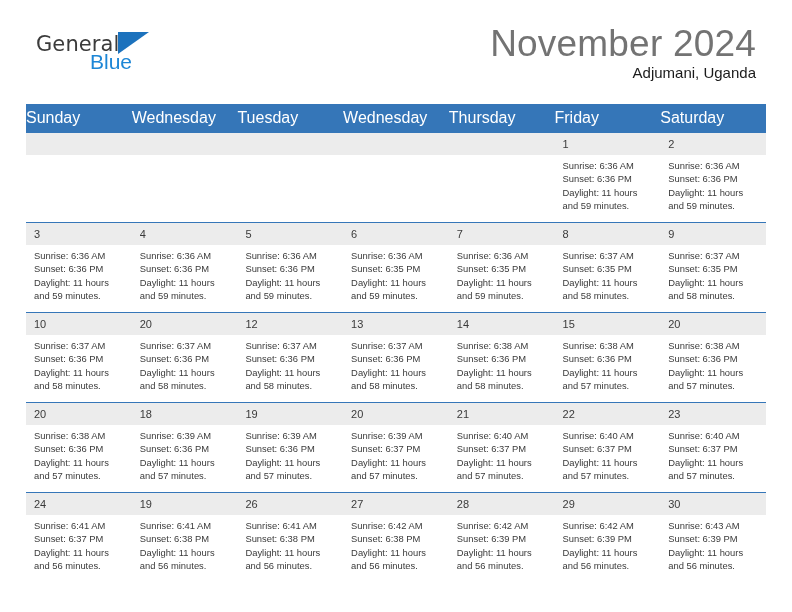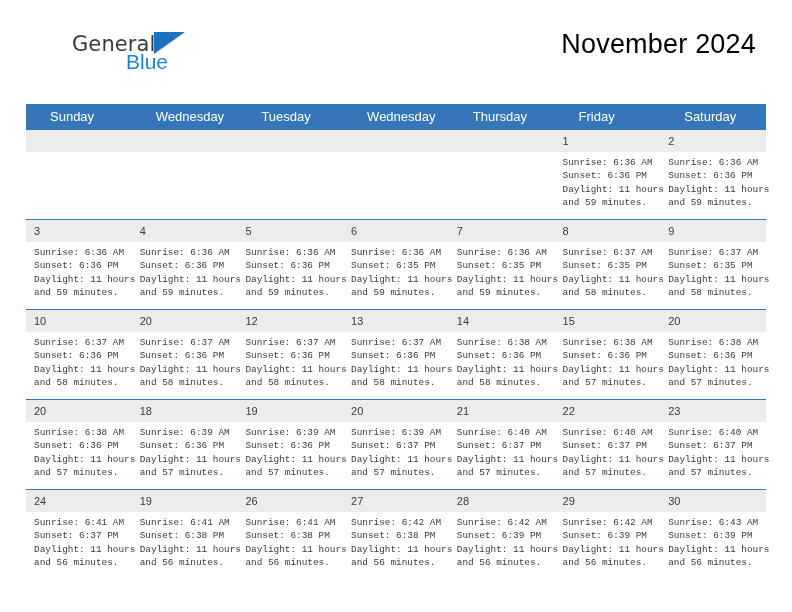--- a/index.html
+++ b/index.html
@@ -21,21 +21,20 @@
     width: 792px;
     height: 612px;
     padding: 0;
   }
 
   
   .header {
     position: relative;
     height: 76px;
     padding: 30px 34px 0 26px;
-    margin-left: 36px;
   }
   .logo {
     position: absolute;
     left: 36px;
     top: 32px;
     width: 190px;
     height: 56px;
     line-height: 1;
   }
   .logo-general {
@@ -63,22 +62,22 @@
     margin-left: 54px;
   }
 
   .title-block {
     position: absolute;
     right: 36px;
     top: 28px;
     text-align: right;
   }
   .cal-title {
-    font-size: 27px;
-    color: #000000;
+    font-size: 37px;
+    color: #737373;
     font-weight: 400;
     line-height: 32px;
     letter-spacing: 0.2px;
   }
   .cal-subtitle {
     font-size: 15px;
     color: #1b1b1b;
     font-weight: 400;
     line-height: 20px;
     margin-top: 3px;
@@ -89,24 +88,24 @@
     position: absolute;
     left: 26px;
     top: 104px;
     width: 740px;
     border-collapse: collapse;
     table-layout: fixed;
   }
   .calendar th {
     background: #3576b8;
     color: #ffffff;
-    font-size: 13px;
+    font-size: 16px;
     font-weight: normal;
     text-align: left;
-    padding: 5px 0 5px 24px;
+    padding: 5px 0 5px 0;
     height: 21px;
     border: none;
   }
   .calendar td {
     vertical-align: top;
     width: 105.7px;
     height: 90px;
     padding: 0;
     border-top: 1px solid #3576b8;
     background: #ffffff;
@@ -124,40 +123,40 @@
     line-height: 14px;
   }
   .daynum.empty {
     color: transparent;
   }
   .cell-lines {
     padding: 4px 6px 0 8px;
     font-size: 9.4px;
     line-height: 13.3px;
     color: #3a3a3a;
-    font-family: Liberation Mono, monospace;
   }
   .cell-lines div { white-space: nowrap; }
   td.blank .daynum { background: #ececec; }
   td.blank .cell-lines { visibility: hidden; }
 </style>
 </head>
 <body>
 
 <div class="page">
 
   <div class="header">
 
     <div class="logo">
       <span class="logo-general">General</span><span class="logo-triangle"></span>
       <span class="logo-blue">Blue</span>
     </div>
 
     <div class="title-block">
       <div class="cal-title">November 2024</div>
+      <div class="cal-subtitle">Adjumani, Uganda</div>
     </div>
 
   </div>
 
   <table class="calendar">
     <thead>
       <tr>
         <th>Sunday</th>
         <th>Wednesday</th>
         <th>Tuesday</th>

